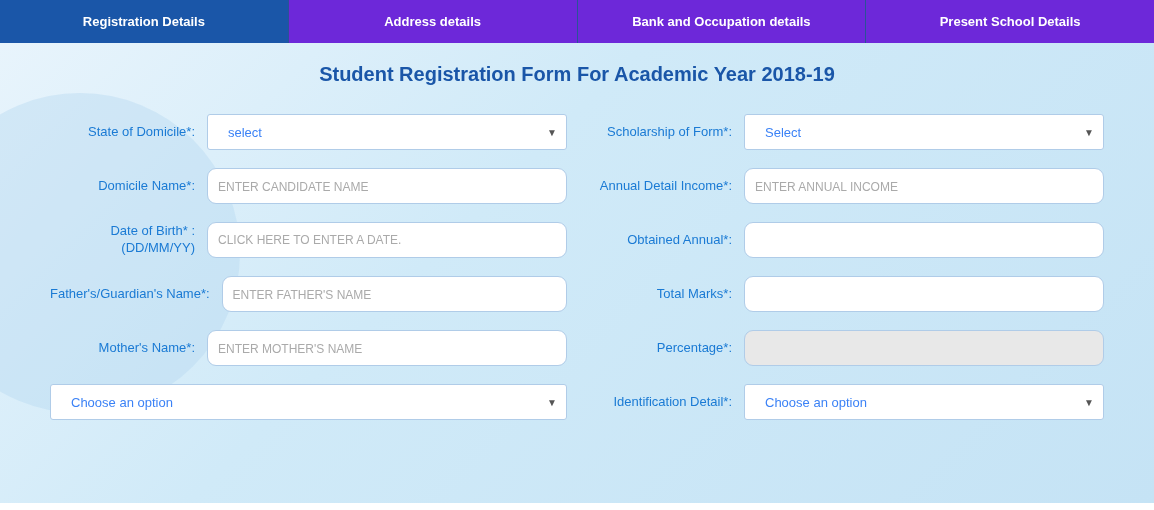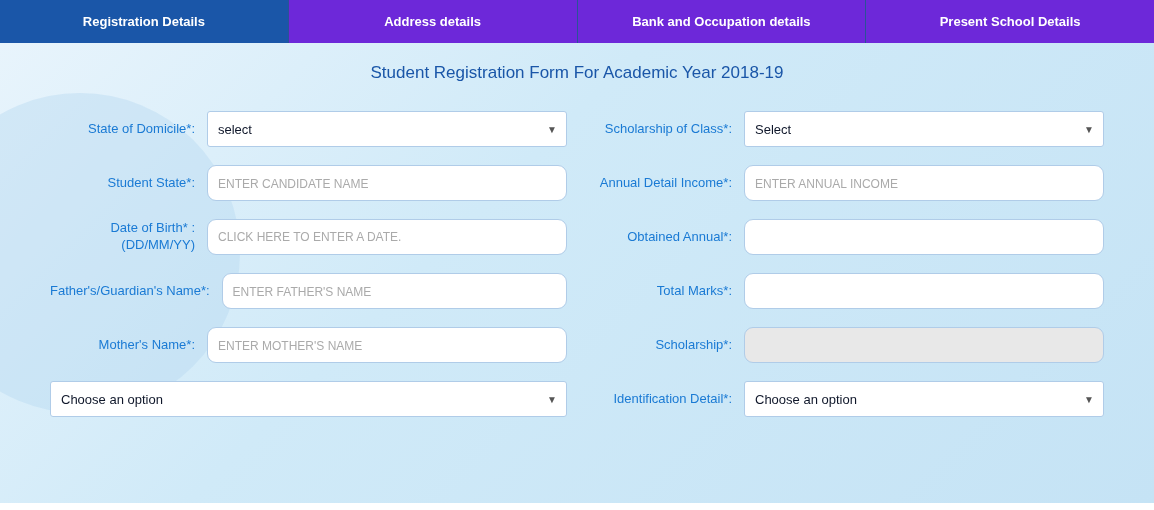--- a/index.html
+++ b/index.html
@@ -44,22 +44,22 @@
       width: 320px;
       height: 320px;
       border-radius: 50%;
       background: rgba(180, 215, 240, 0.4);
       pointer-events: none;
     }
 
     .form-title {
       text-align: center;
       color: #1a56a8;
-      font-size: 17px;
-      font-weight: normal;
+      font-size: 20px;
+      font-weight: bold;
       margin-bottom: 28px;
     }
 
     
     .form-grid {
       display: grid;
       grid-template-columns: 1fr 1fr;
       gap: 0;
       max-width: 1080px;
       margin: 0 auto;
@@ -104,23 +104,23 @@
     .form-select-wrapper {
       flex: 1;
       position: relative;
     }
 
     .form-select {
       width: 100%;
       height: 36px;
       border: 1px solid #b0cce8;
       border-radius: 3px;
-      padding: 0 30px 0 10px;
-      font-size: 13px;
-      color: #0f172a;
+      padding: 0 30px 0 20px;
+      font-size: 13px;
+      color: #3b82f6;
       background: #fff;
       appearance: none;
       -webkit-appearance: none;
       cursor: pointer;
       outline: none;
     }
 
     .form-select-wrapper::after {
       content: '▼';
       position: absolute;
@@ -166,21 +166,21 @@
       <div class="form-row">
         <label class="form-label">State of Domicile*:</label>
         <div class="form-select-wrapper">
           <select class="form-select">
             <option>select</option>
           </select>
         </div>
       </div>
 
       <div class="form-row">
-        <label class="form-label">Student State*:</label>
+        <label class="form-label">Domicile Name*:</label>
         <input class="form-control" type="text" placeholder="ENTER CANDIDATE NAME" style="">
       </div>
 
       <div class="form-row">
         <label class="form-label" style="white-space:pre-line;">Date of Birth* :
 (DD/MM/YY)</label>
         <input class="form-control date-field" type="text" placeholder="CLICK HERE TO ENTER A DATE." style="">
       </div>
 
       <div class="form-row">
@@ -199,21 +199,21 @@
             <option>Choose an option</option>
           </select>
         </div>
       </div>
 
     </div>
 
     <div>
 
       <div class="form-row">
-        <label class="form-label">Scholarship of Class*:</label>
+        <label class="form-label">Scholarship of Form*:</label>
         <div class="form-select-wrapper">
           <select class="form-select">
             <option>Select</option>
           </select>
         </div>
       </div>
 
       <div class="form-row">
         <label class="form-label">Annual Detail Income*:</label>
         <input class="form-control" type="text" placeholder="ENTER ANNUAL INCOME" style="">
@@ -223,21 +223,21 @@
         <label class="form-label">Obtained Annual*:</label>
         <input class="form-control" type="text" style="">
       </div>
 
       <div class="form-row">
         <label class="form-label">Total Marks*:</label>
         <input class="form-control" type="text" style="">
       </div>
 
       <div class="form-row">
-        <label class="form-label">Scholarship*:</label>
+        <label class="form-label">Percentage*:</label>
         <input class="form-control percentage" type="text" disabled="" style="">
       </div>
 
       <div class="form-row">
         <label class="form-label">Identification Detail*:</label>
         <div class="form-select-wrapper">
           <select class="form-select">
             <option>Choose an option</option>
           </select>
         </div>

